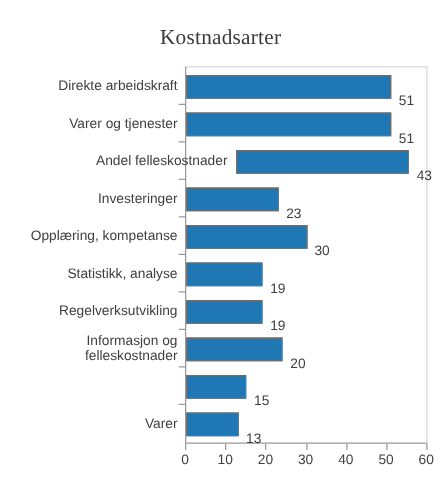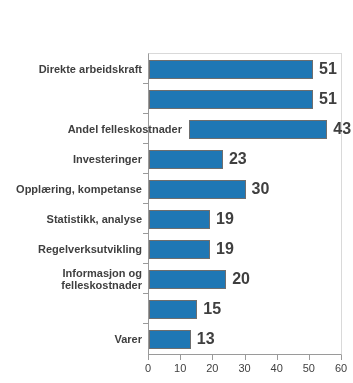--- a/index.html
+++ b/index.html
@@ -45,21 +45,20 @@
     box-sizing: border-box;
     background: #ffffff;
   }
 
   
   .row {
     position: absolute;
     left: 0;
     width: 352px;
     height: 30px;
-    font-weight: bold;
   }
   .cat-label {
     position: absolute;
     left: 0;
     top: 0;
     width: 142px;
     height: 30px;
     display: flex;
     align-items: center;
     justify-content: flex-end;
@@ -73,25 +72,25 @@
     position: absolute;
     left: 149px;
     top: 6px;
     height: 19px;
     background: #1f77b4;
     border: 1px solid #6e6e6e;
     box-sizing: border-box;
   }
   .bar-value {
     position: absolute;
-    top: 0;
+    top: 12px;
     height: 30px;
     display: flex;
     align-items: center;
-    font-size: 16px;
+    font-size: 11px;
     color: #3f3f3f;
     white-space: nowrap;
   }
 
   
   .ytick {
     position: absolute;
     left: 143px;
     width: 5px;
     height: 1px;
@@ -114,30 +113,32 @@
     text-align: center;
     font-size: 11px;
     color: #3f3f3f;
   }
 </style>
 </head>
 <body>
 
 <div id="chart-root">
 
+  <div class="chart-title">Kostnadsarter</div>
 
   <div class="plot-area"></div>
 
   <div id="rows-container">
       <div class="row" style="top: 54px;">
         <div class="cat-label">Direkte arbeidskraft</div>
         <div class="bar" style="width: 164.05px;"></div>
         <div class="bar-value" style="left: 319.05px;">51</div>
       </div>
       <div class="row" style="top: 84px;">
+        <div class="cat-label">Varer og tjenester</div>
         <div class="bar" style="width: 164.05px;"></div>
         <div class="bar-value" style="left: 319.05px;">51</div>
       </div>
       <div class="ytick" style="top: 83px;"></div>
       <div class="row" style="top: 114px; margin-left: 40px;">
         <div class="cat-label">Andel felleskostnader</div>
         <div class="bar" style="width: 138.317px;"></div>
         <div class="bar-value" style="left: 293.317px;">43</div>
       </div>
       <div class="ytick" style="top: 113px;"></div>

